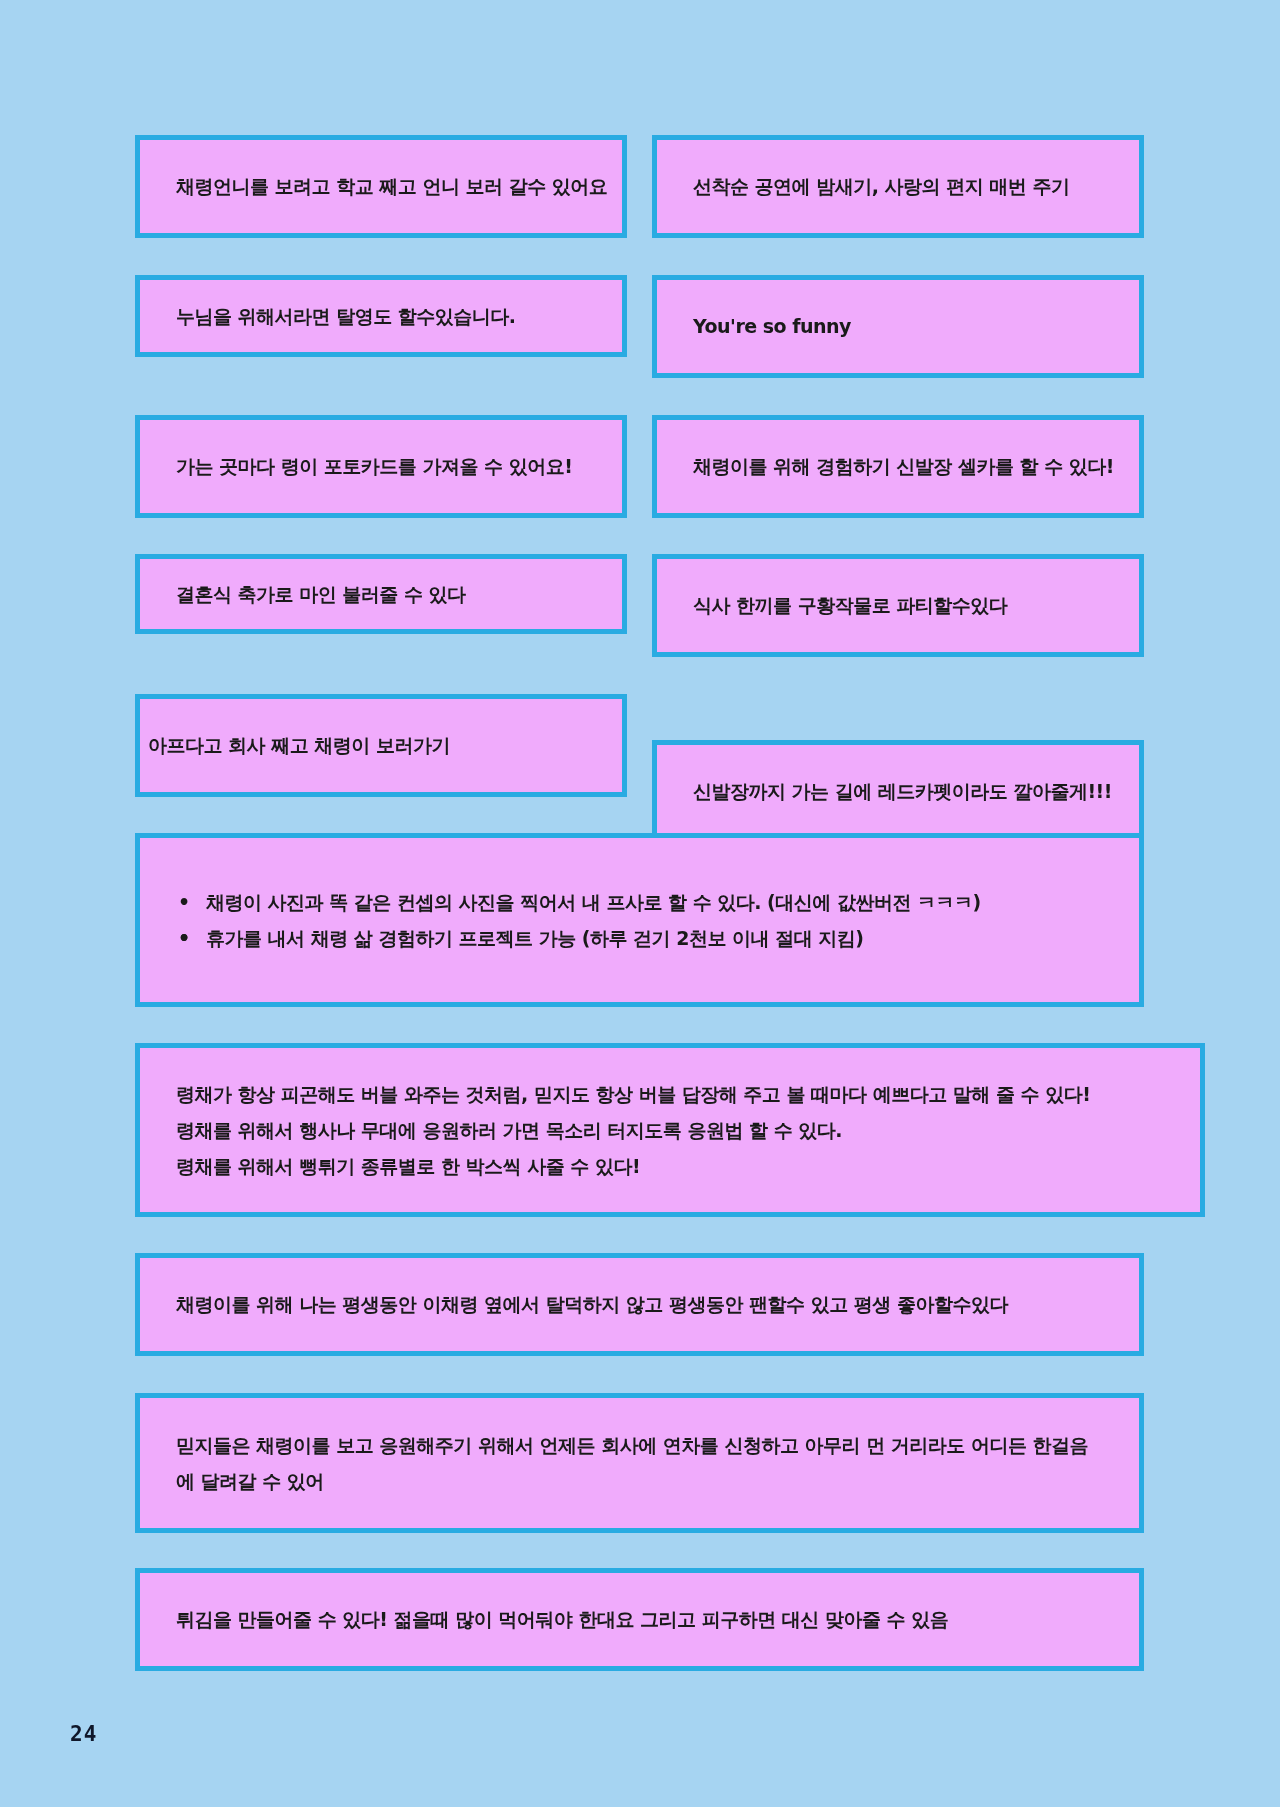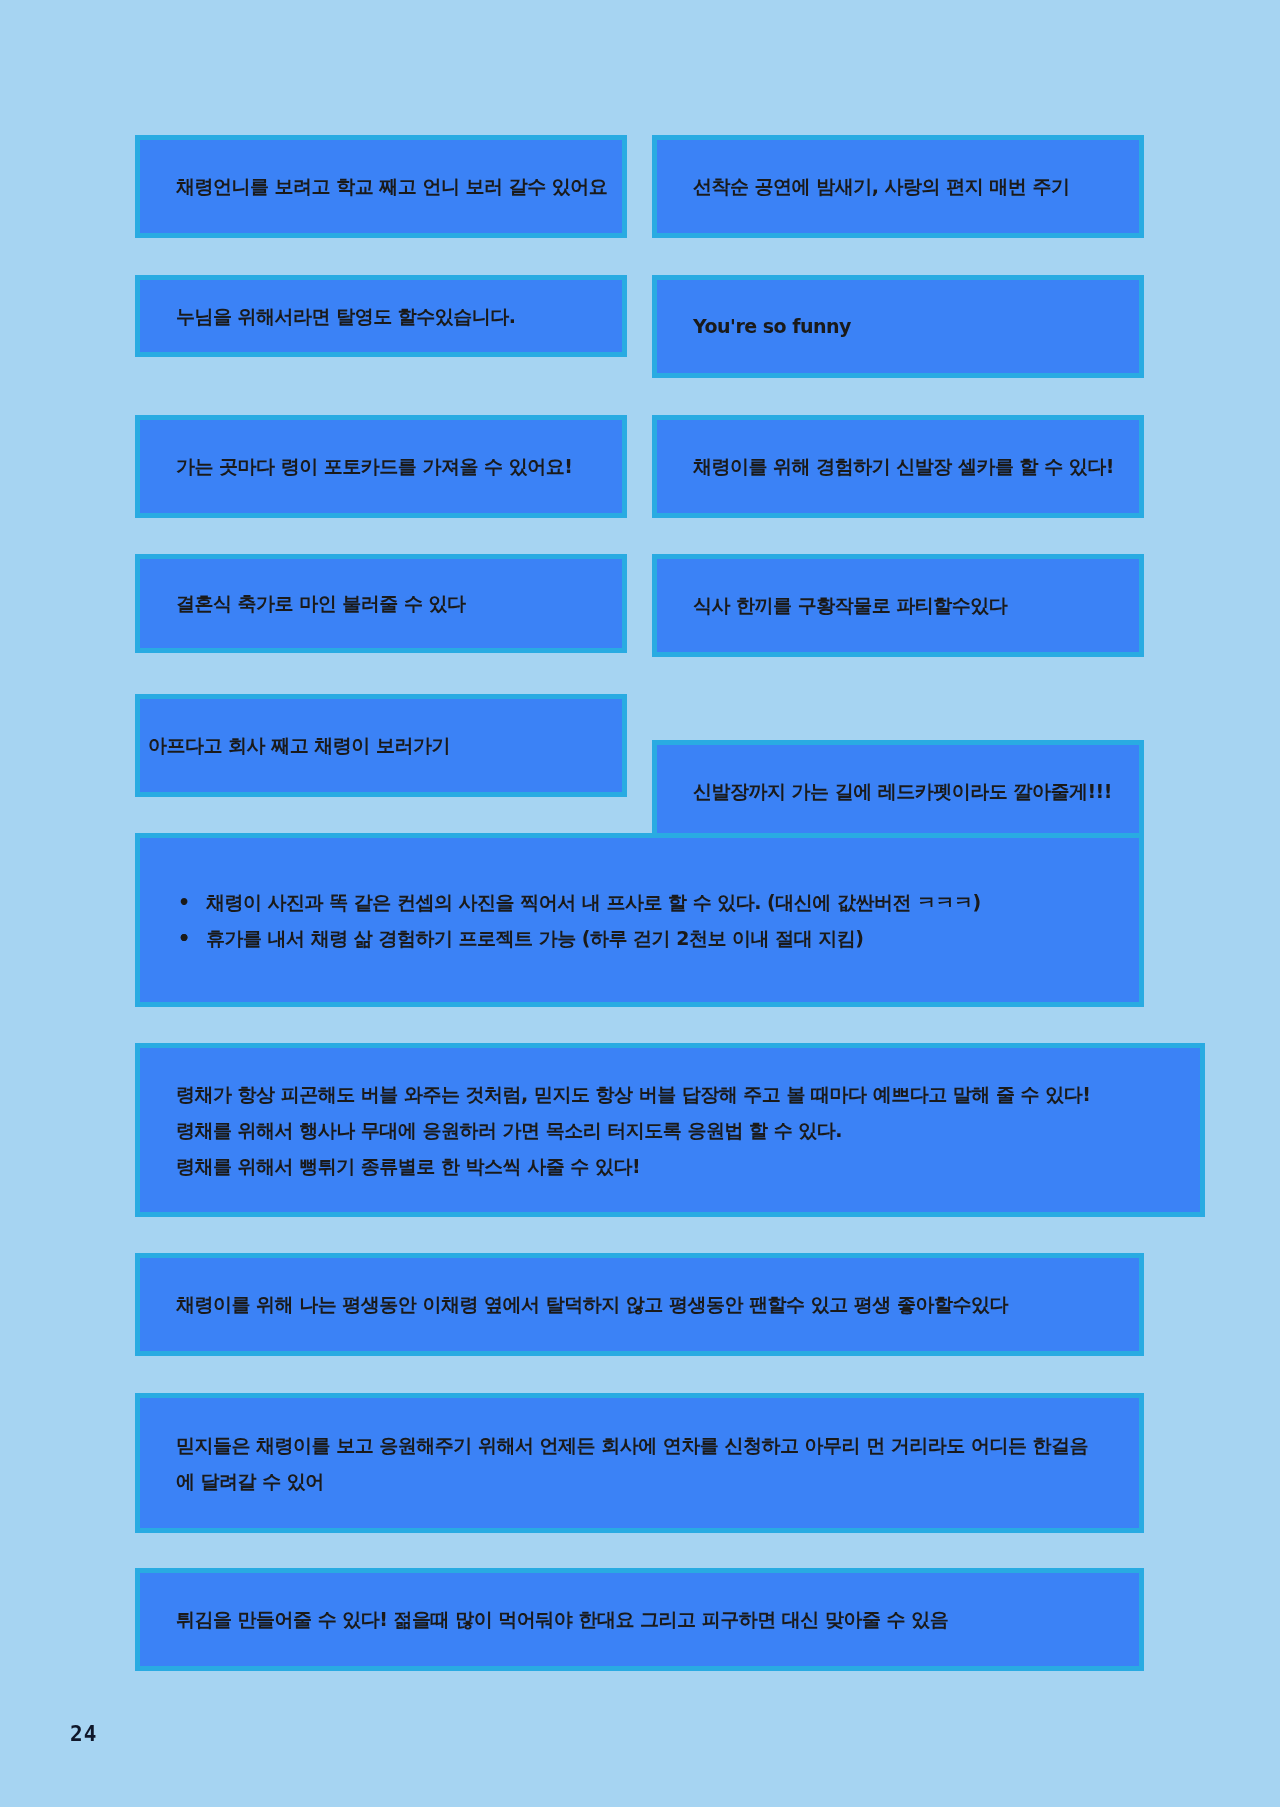--- a/index.html
+++ b/index.html
@@ -11,21 +11,21 @@
       height: 1807px;
       background: #a6d4f2;
       position: relative;
       font-family: "DejaVu Sans", sans-serif;
       color: #1a1a1a;
       overflow: hidden;
     }
     .card {
       position: absolute;
       box-sizing: border-box;
-      background: #3b82f6;
+      background: #f0abfc;
       border: 5px solid #29abe2;
       font-size: 19px;
       font-weight: bold;
       letter-spacing: -0.5px;
       color: #1a1a1a;
     }
     .card.single {
       display: flex;
       align-items: center;
       padding: 0 0 0 36px;
@@ -88,21 +88,21 @@
   <span class="txt">You're so funny</span>
 </div>
 
 <div class="card single" style="left:135px; top:415px; width:492px; height:103px;">
   <span class="txt">가는 곳마다 령이 포토카드를 가져올 수 있어요!</span>
 </div>
 <div class="card single" style="left:652px; top:415px; width:492px; height:103px;">
   <span class="txt">채령이를 위해 경험하기 신발장 셀카를 할 수 있다!</span>
 </div>
 
-<div class="card single" style="left:135px; top:554px; width:492px; height:99px;">
+<div class="card single" style="left:135px; top:554px; width:492px; height:80px;">
   <span class="txt">결혼식 축가로 마인 불러줄 수 있다</span>
 </div>
 <div class="card single" style="left:652px; top:554px; width:492px; height:103px;">
   <span class="txt">식사 한끼를 구황작물로 파티할수있다</span>
 </div>
 
 <div class="card single" style="left:135px; top:694px; width:492px; height:103px;padding-left:8px;">
   <span class="txt">아프다고 회사 째고 채령이 보러가기</span>
 </div>
 <div class="card single" style="left:652px; top:694px; width:492px; height:103px;margin-top:46px;">

